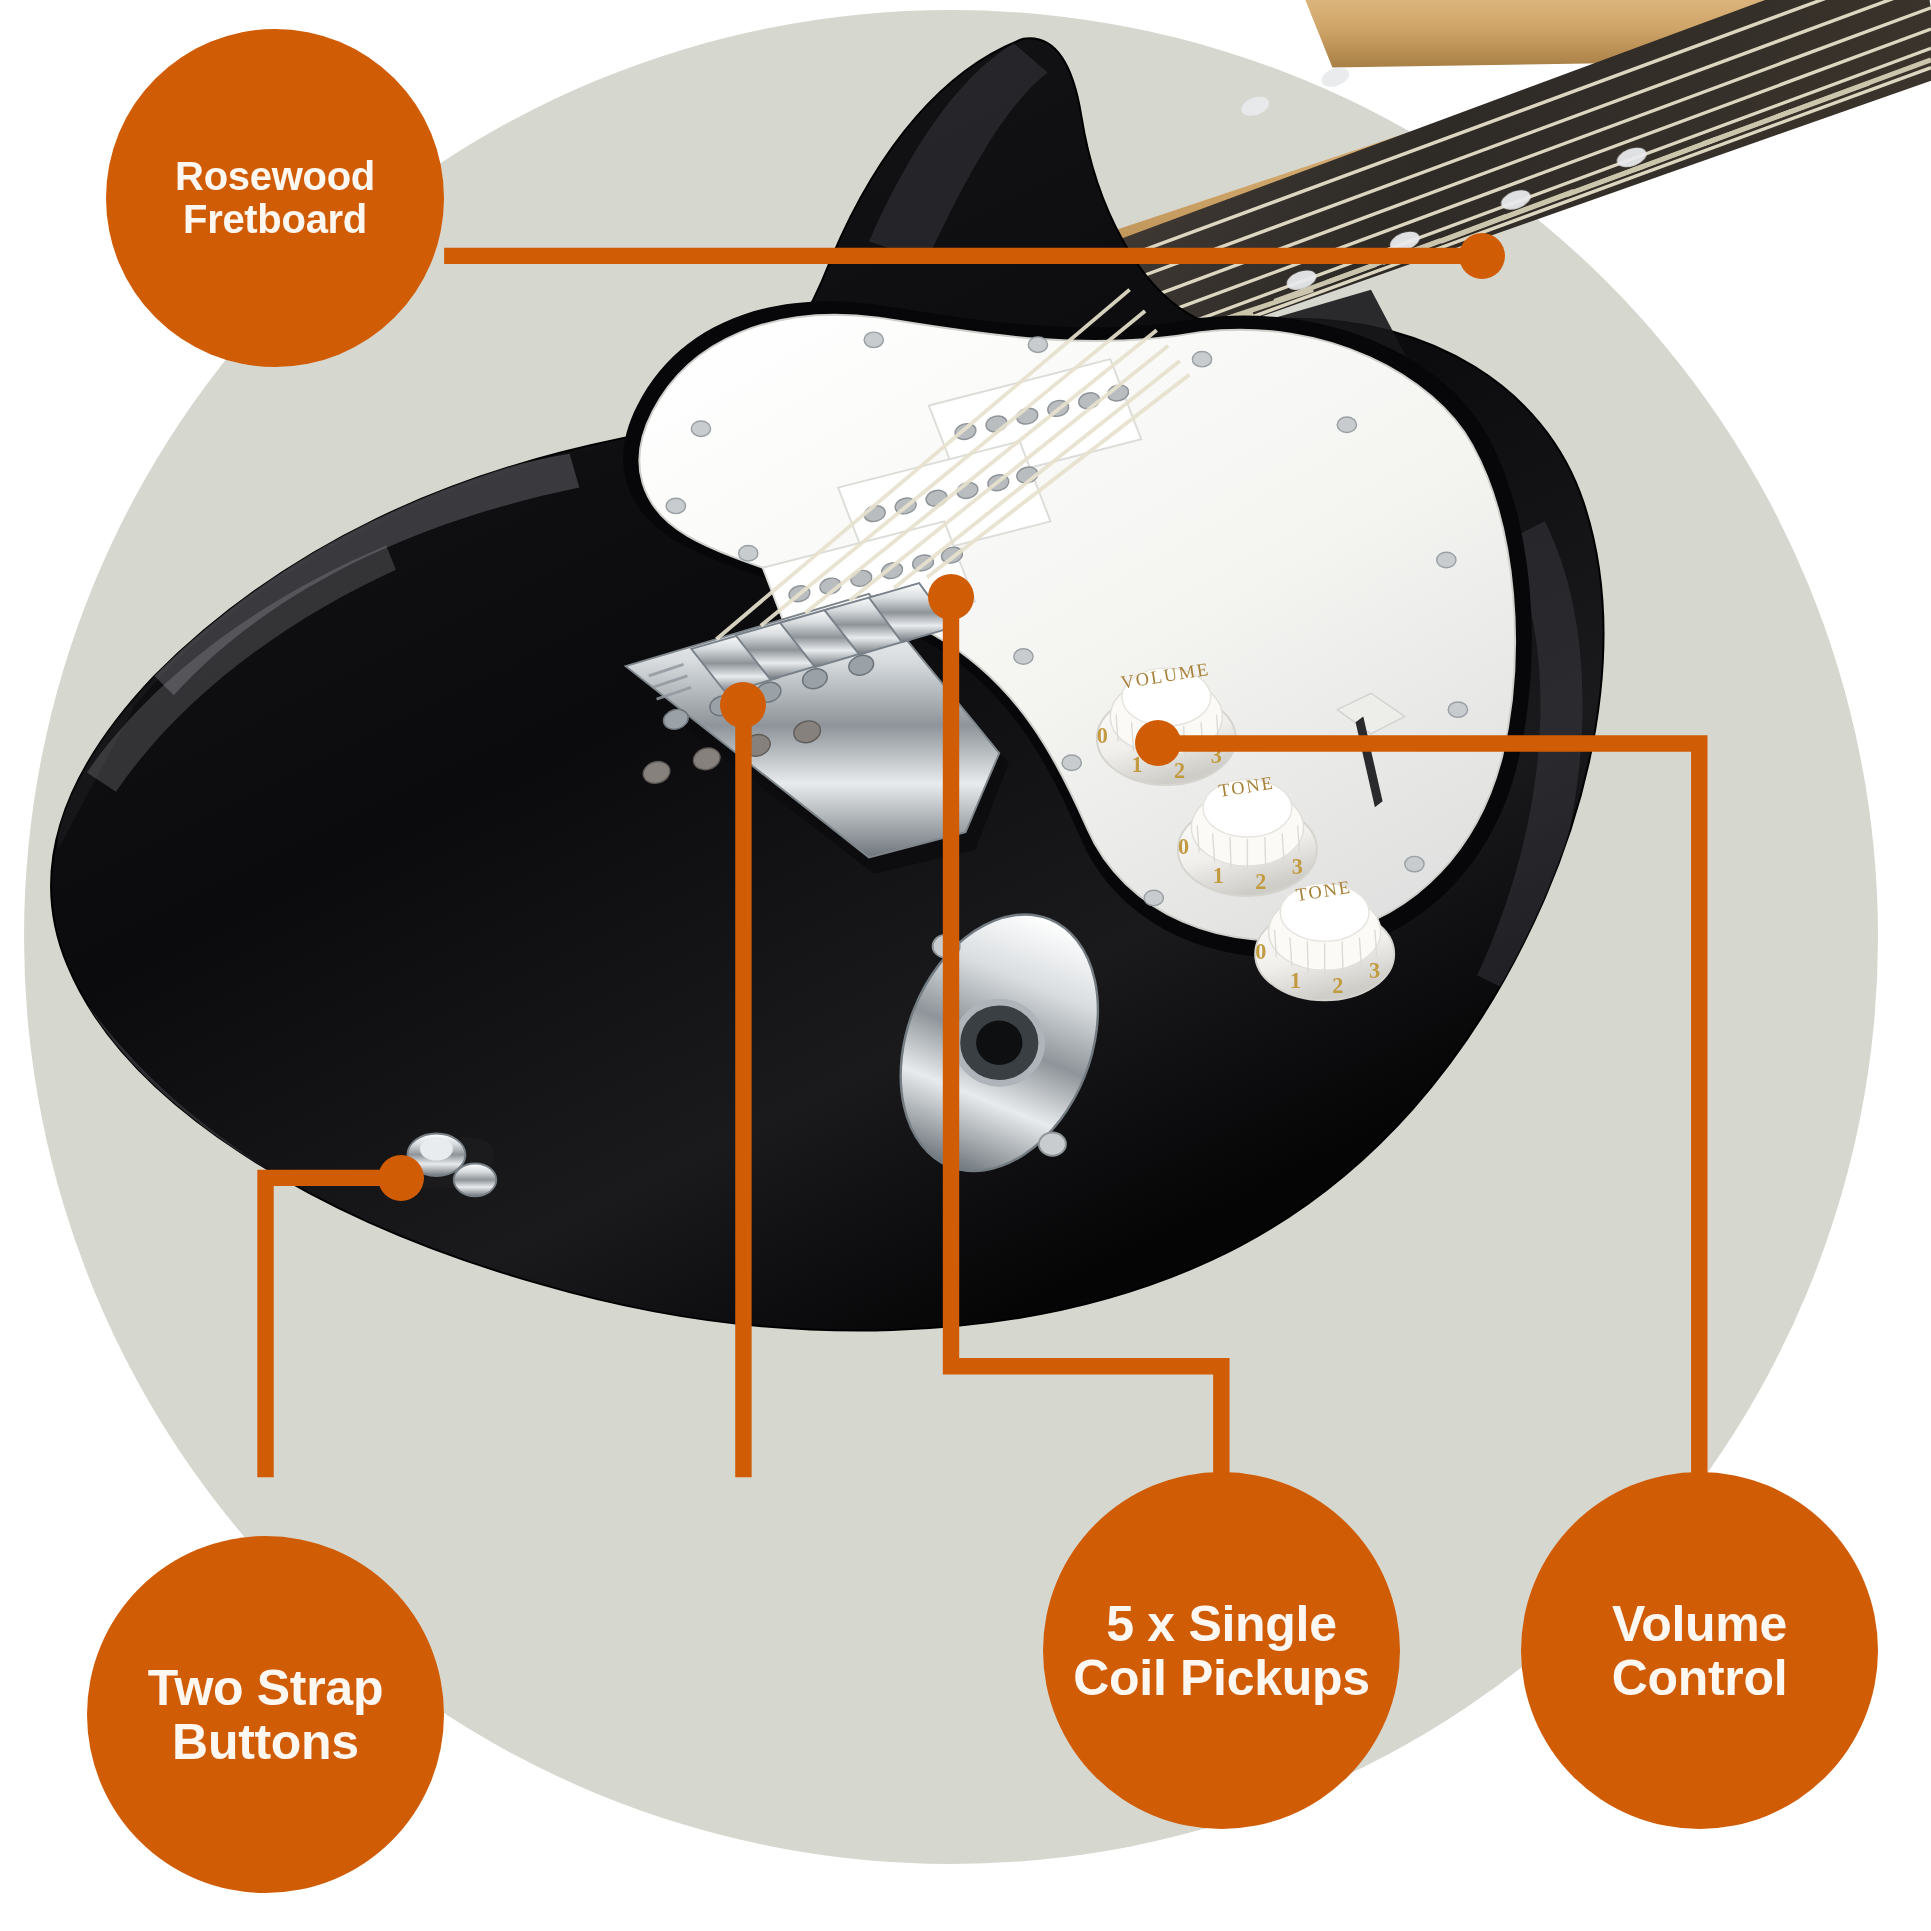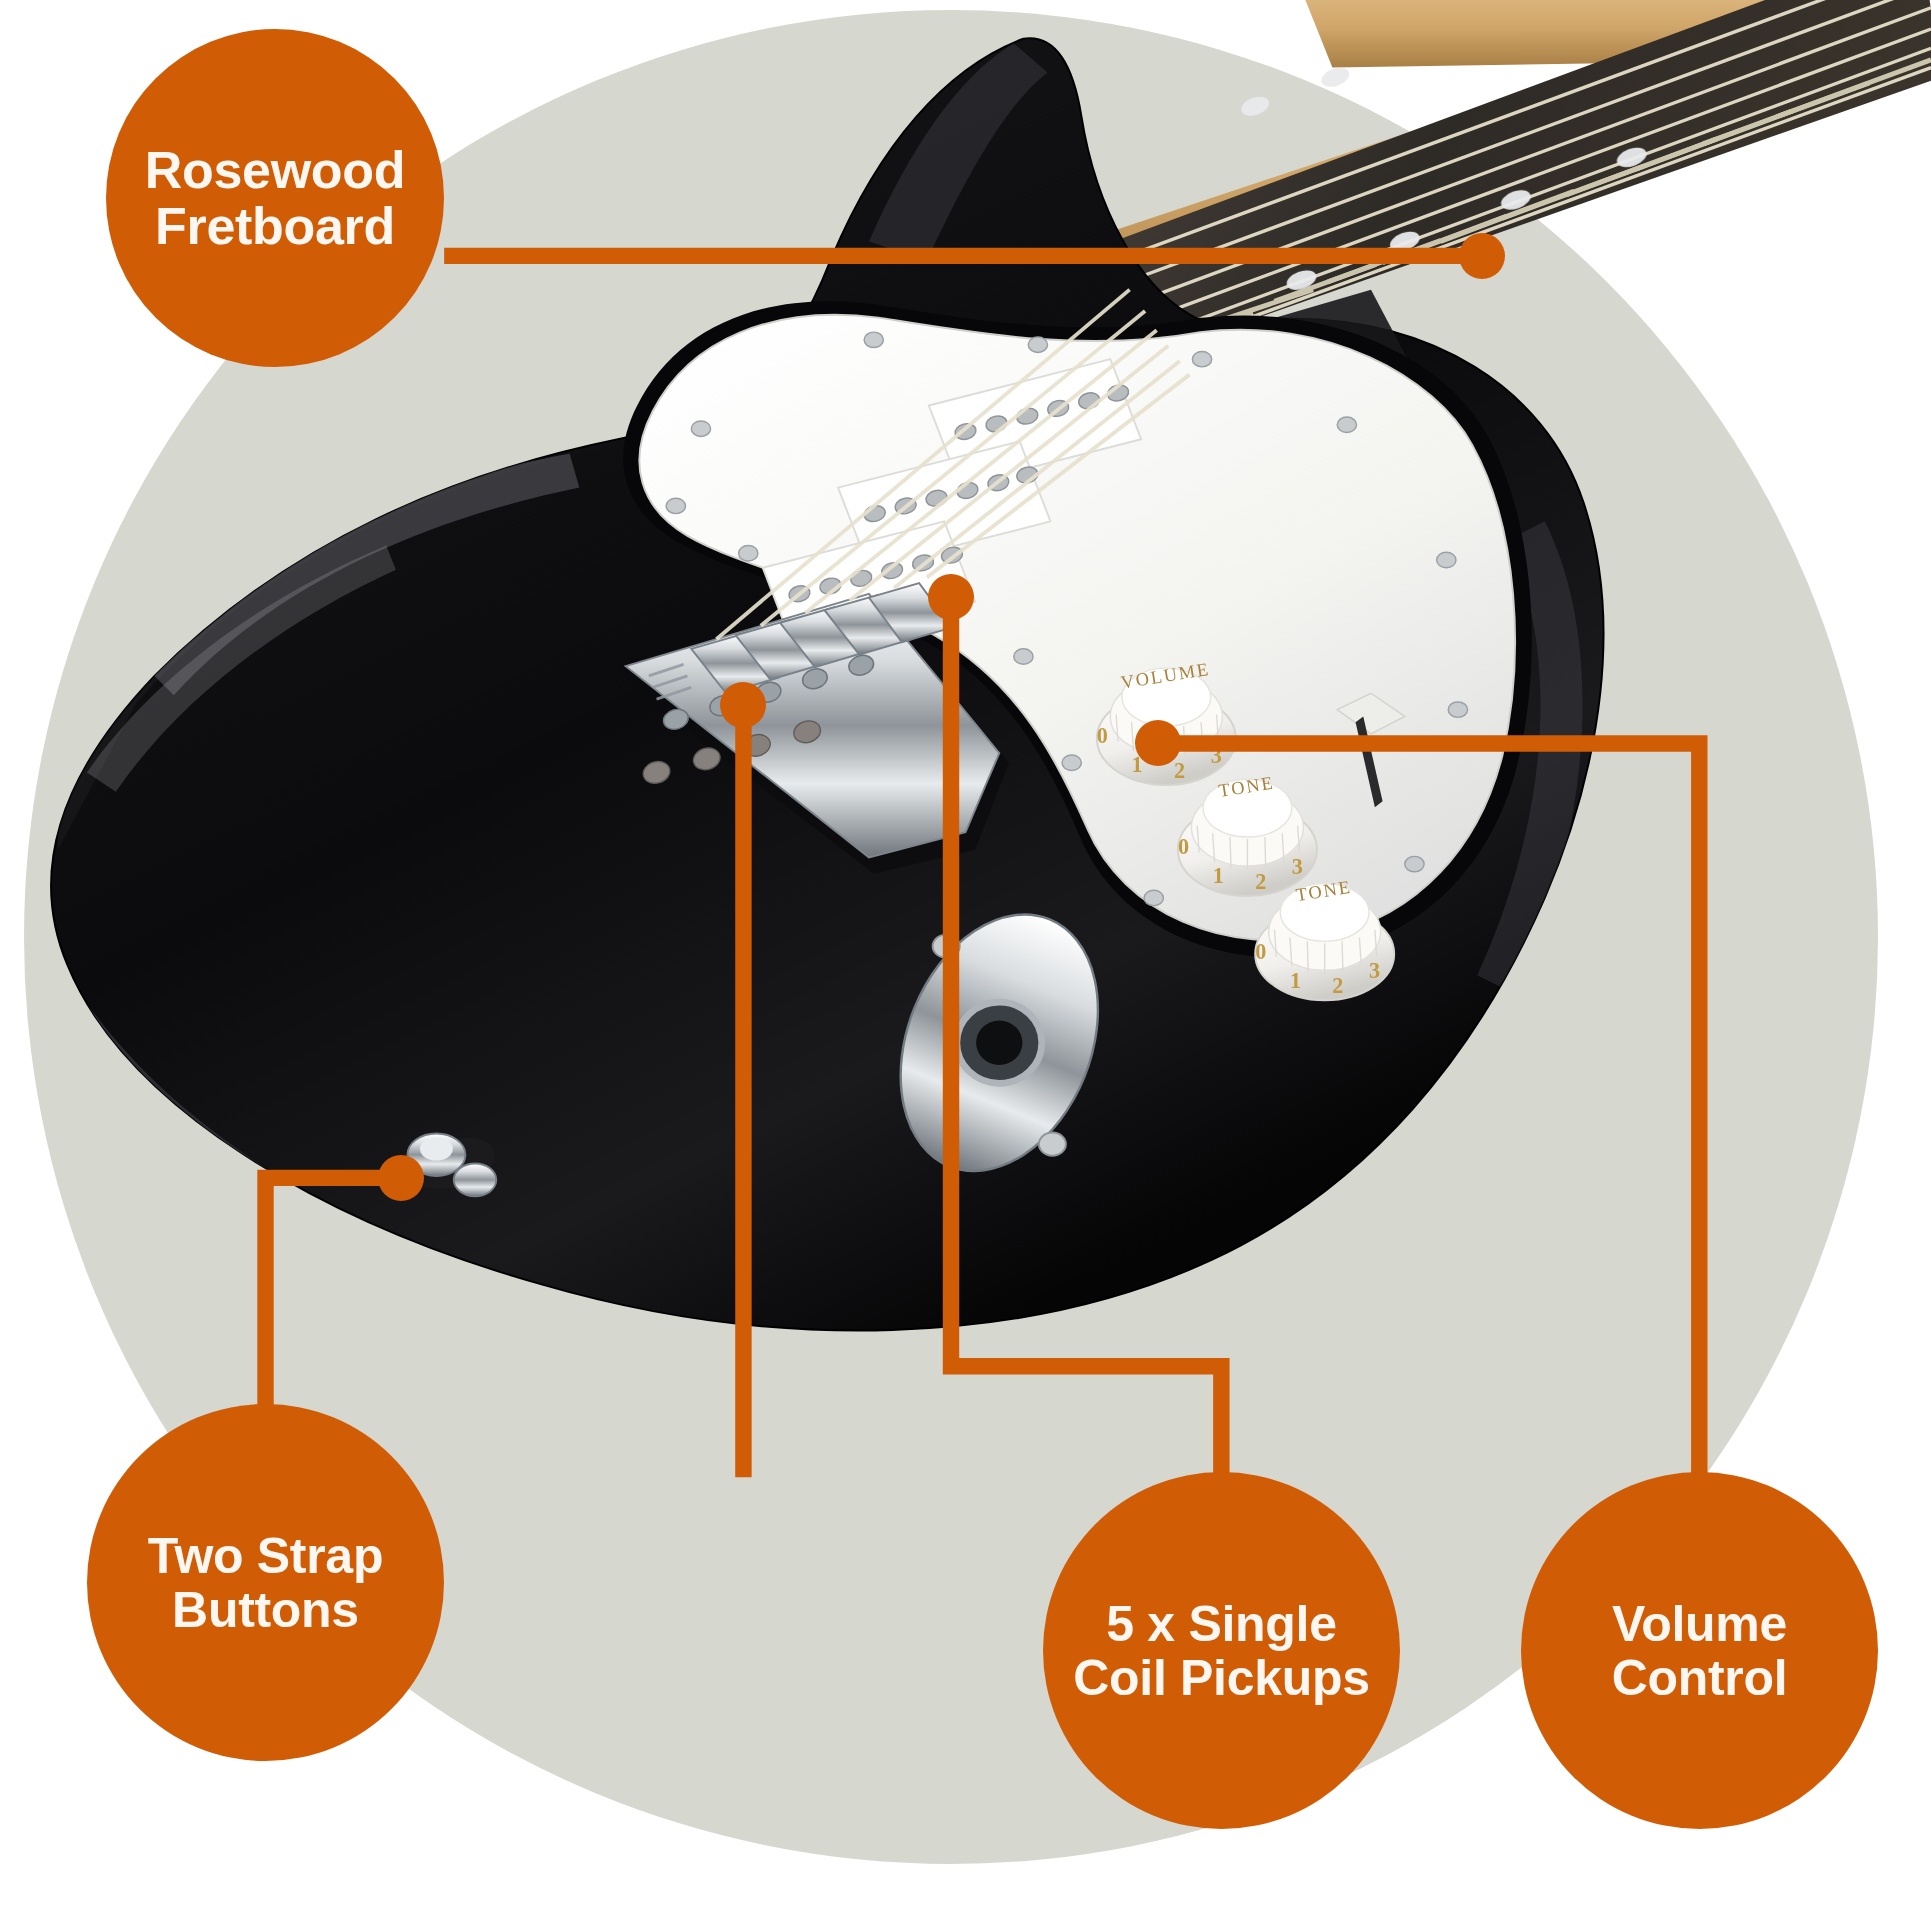--- a/index.html
+++ b/index.html
@@ -44,21 +44,21 @@
     box-sizing: border-box;
     pointer-events: auto;
   }
   .callout .label {
     font-weight: 700;
     line-height: 1.08;
     letter-spacing: -0.3px;
     padding: 0 13.5px;
     white-space: pre-line;
   }
-  .callout.top .label { font-size: 52px; }
+  .callout.top .label { font-size: 40px; }
   .callout.bot .label { font-size: 50px; }
 
   .dot {
     position: absolute;
     border-radius: 50%;
     background: #d15c06;
   }
 </style>
 </head>
 <body>
@@ -426,21 +426,21 @@
   <div class="dot" style="left:720px; top:682px; width:46px; height:46px;"></div>
   <div class="dot" style="left:928px; top:574px; width:46px; height:46px;"></div>
   <div class="dot" style="left:1135px; top:720px; width:46px; height:46px;"></div>
 
   <div id="callout-layer">
     <div class="callout top" style="left:106px; top:29px; width:338px; height:338px;">
       <div class="label">Rosewood
 Fretboard</div>
     </div>
 
-    <div class="callout bot" style="left:87px; top:1404px; width:357px; height:357px;">
+    <div class="callout bot" style="left:87px; top:1536px; width:357px; height:357px;">
       <div class="label">Two Strap
 Buttons</div>
     </div>
 
 
     <div class="callout bot" style="left:1043px; top:1472px; width:357px; height:357px;">
       <div class="label">5 x Single
 Coil Pickups</div>
     </div>
 

